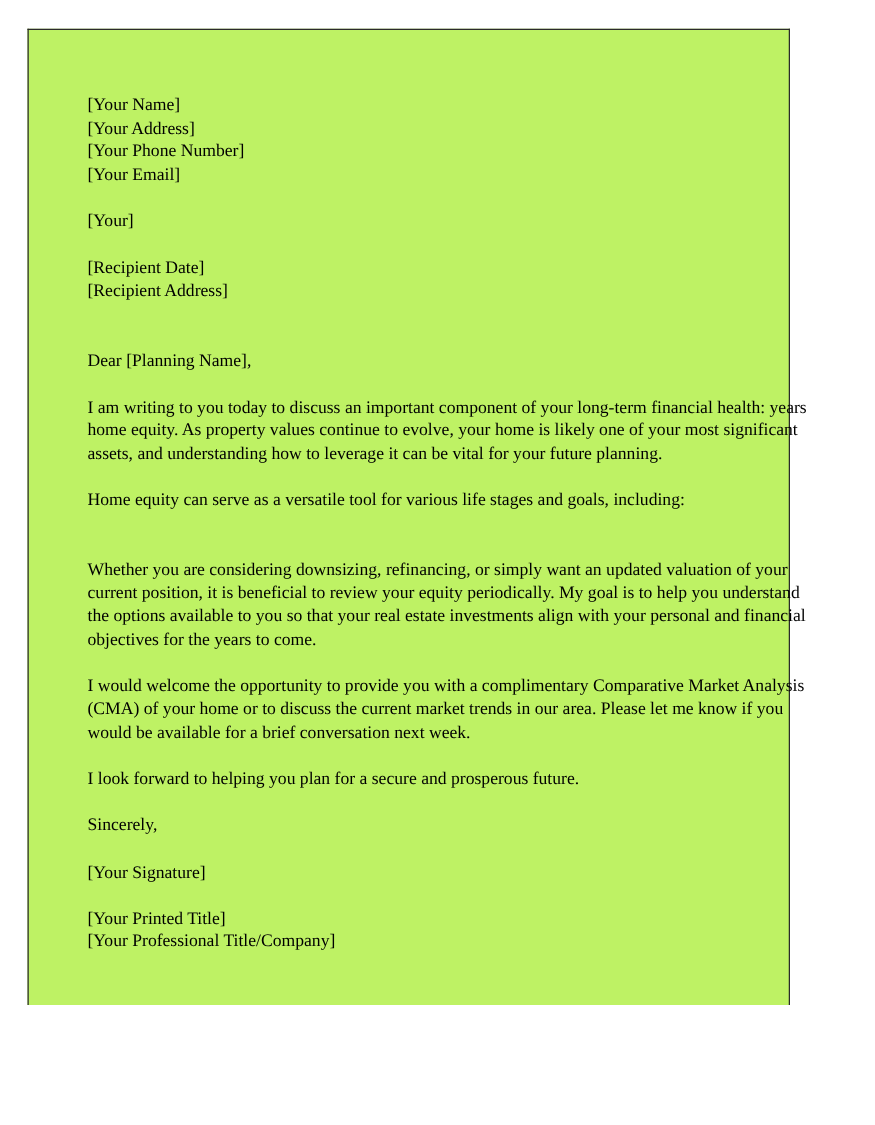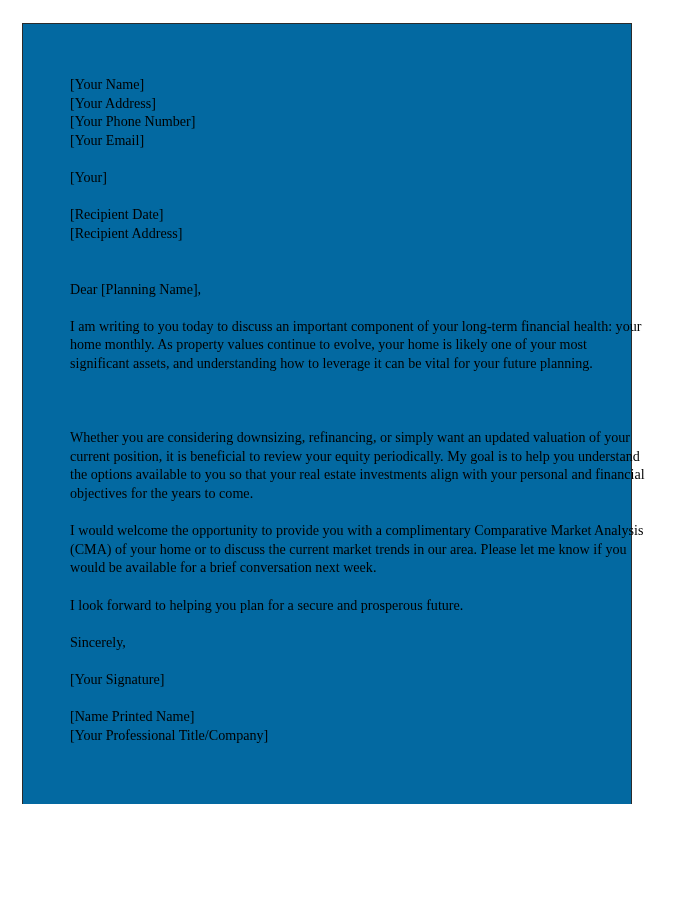--- a/index.html
+++ b/index.html
@@ -20,21 +20,21 @@
     position: absolute;
     left: 22px;
     top: 23px;
     width: 610px;
     height: 781px;
     box-sizing: border-box;
     border-top: 1.5px solid #2b2b2b;
     border-left: 1.5px solid #2b2b2b;
     border-right: 1.5px solid #2b2b2b;
     border-bottom: none;
-    background: #0369a1;
+    background: #bef264;
   }
 
   #letter-body {
     position: absolute;
     left: 47px;
     top: 51px;
     width: 576px;
     font-size: 14.1px;
     line-height: 18.6px;
     color: #000000;
@@ -109,24 +109,25 @@
 
     <span class="gap"></span>
 
 
     <span class="gap"></span>
 
     <p class="para">Dear [Planning Name],</p>
 
     <span class="gap"></span>
 
-    <p class="para">I am writing to you today to discuss an important component of your long-term financial health: your home monthly. As property values continue to evolve, your home is likely one of your most significant assets, and understanding how to leverage it can be vital for your future planning.</p>
+    <p class="para">I am writing to you today to discuss an important component of your long-term financial health: years home equity. As property values continue to evolve, your home is likely one of your most significant assets, and understanding how to leverage it can be vital for your future planning.</p>
 
     <span class="gap"></span>
 
+    <p class="para">Home equity can serve as a versatile tool for various life stages and goals, including:</p>
 
     <span class="gap"></span>
 
 
     <span class="gap"></span>
 
     <p class="para">Whether you are considering downsizing, refinancing, or simply want an updated valuation of your current position, it is beneficial to review your equity periodically. My goal is to help you understand the options available to you so that your real estate investments align with your personal and financial objectives for the years to come.</p>
 
     <span class="gap"></span>
 
@@ -140,18 +141,18 @@
 
     <p class="para">Sincerely,</p>
 
     <span class="gap"></span>
 
     <p class="para">[Your Signature]</p>
 
     <span class="gap"></span>
 
     <div class="block">
-      <span class="line">[Name Printed Name]</span>
+      <span class="line">[Your Printed Title]</span>
       <span class="line">[Your Professional Title/Company]</span>
     </div>
 
   </div>
 </div>
 
 </body></html>

